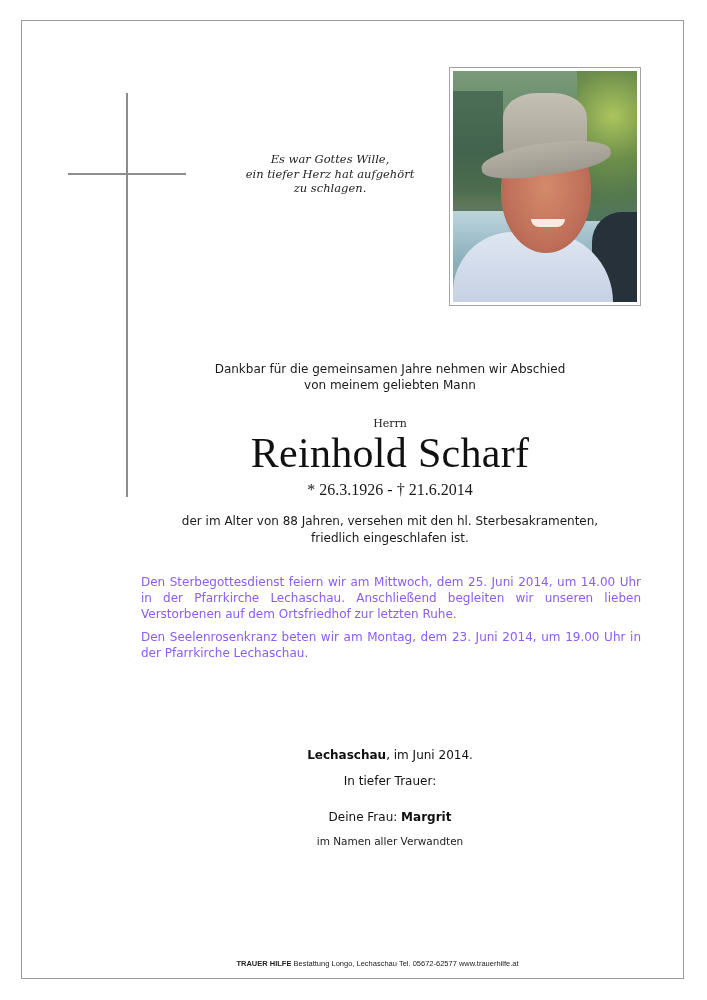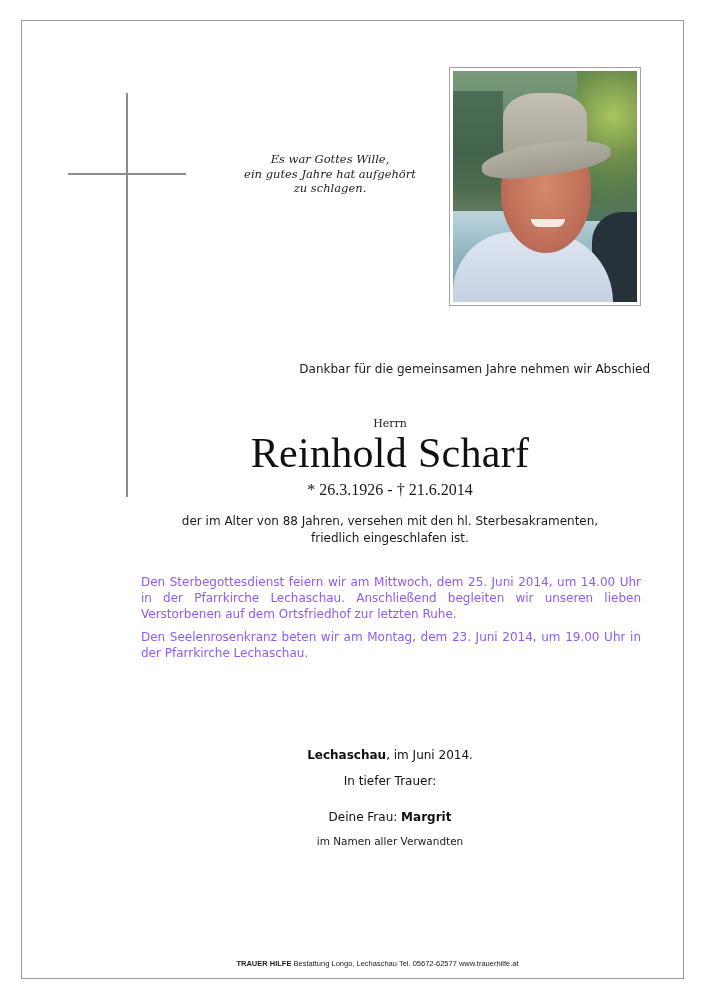--- a/index.html
+++ b/index.html
@@ -16,21 +16,21 @@
   .photo .tree-r { position: absolute; right: 0; top: 0; width: 60px; height: 150px; background: radial-gradient(circle at 60% 30%, #b7cf5b 0%, #6e8f45 40%, #3f6646 80%); opacity: .85; }
   .photo .jacket { position: absolute; right: 0; bottom: 0; width: 45px; height: 90px; background: #27313a; border-radius: 30px 0 0 0; }
   .photo .shirt { position: absolute; left: 0; bottom: 0; width: 160px; height: 70px; background: linear-gradient(180deg, #dfe6f2, #c6d1e4); border-radius: 60px 70px 0 0; }
   .photo .face { position: absolute; left: 48px; top: 62px; width: 90px; height: 120px; background: radial-gradient(ellipse at 50% 45%, #d58a6a 0%, #c0705a 60%, #a55a48 100%); border-radius: 45% 45% 50% 50%; }
   .photo .hat { position: absolute; left: 28px; top: 22px; width: 130px; height: 90px; }
   .photo .hat .crown { position: absolute; left: 22px; top: 0; width: 84px; height: 62px; background: linear-gradient(180deg, #c4c0b4, #a8a498); border-radius: 40% 40% 10% 10%; }
   .photo .hat .brim { position: absolute; left: 0; top: 50px; width: 130px; height: 32px; background: linear-gradient(180deg, #b6b2a6, #9d998e); border-radius: 50% 50% 40% 40%; transform: rotate(-8deg); }
   .photo .smile { position: absolute; left: 78px; top: 148px; width: 34px; height: 8px; background: #f3ece0; border-radius: 0 0 12px 12px; }
 
   .center-block { position: absolute; left: 130px; width: 520px; text-align: center; }
-  .intro { top: 361px; font-size: 12px; line-height: 16px; color: #1a1a1a; text-align: right; }
+  .intro { top: 361px; font-size: 12px; line-height: 16px; color: #1a1a1a; }
   .herrn { top: 409px; font-family: "DejaVu Serif", serif; font-size: 11px; color: #222; margin-top: 8px; }
   .name { top: 428px; font-family: "Liberation Serif", serif; font-size: 42px; line-height: 50px; color: #111; letter-spacing: 0.3px; }
   .dates { top: 481px; font-family: "Liberation Serif", serif; font-size: 16px; color: #1a1a1a; }
   .age { top: 513px; font-size: 12px; line-height: 17px; color: #1a1a1a; }
   .details { position: absolute; left: 141px; width: 500px; top: 574px; font-size: 12px; line-height: 16px; color: #8b5cf6; text-align: justify; }
   .details p { margin: 0 0 7px 0; }
   .place-date { top: 748px; font-size: 12px; }
   .place-date b { font-weight: 600; }
   .in-grief { top: 774px; font-size: 12px; }
   .wife { top: 810px; font-size: 12px; }
@@ -42,41 +42,42 @@
 </head>
 <body>
 
 <div class="page-border"></div>
 
 <div class="cross-v"></div>
 <div class="cross-h"></div>
 
 <div class="motto">
   <div>Es war Gottes Wille,</div>
-  <div>ein gutes Jahre hat aufgehört</div>
+  <div>ein tiefer Herz hat aufgehört</div>
   <div>zu schlagen.</div>
 </div>
 
 <div class="photo-frame">
   <div class="photo" title="portrait of an elderly man wearing a bucket hat by a lake">
     <div class="tree-l"></div>
     <div class="tree-r"></div>
     <div class="jacket"></div>
     <div class="shirt"></div>
     <div class="face"></div>
     <div class="smile"></div>
     <div class="hat">
       <div class="crown"></div>
       <div class="brim"></div>
     </div>
   </div>
 </div>
 
 <div class="center-block intro">
   <div>Dankbar für die gemeinsamen Jahre nehmen wir Abschied</div>
+  <div>von meinem geliebten Mann</div>
 </div>
 
 <div class="center-block herrn">Herrn</div>
 
 <div class="center-block name">Reinhold Scharf</div>
 
 <div class="center-block dates">* 26.3.1926 - † 21.6.2014</div>
 
 <div class="center-block age">
   <div>der im Alter von 88 Jahren, versehen mit den hl. Sterbesakramenten,</div>

